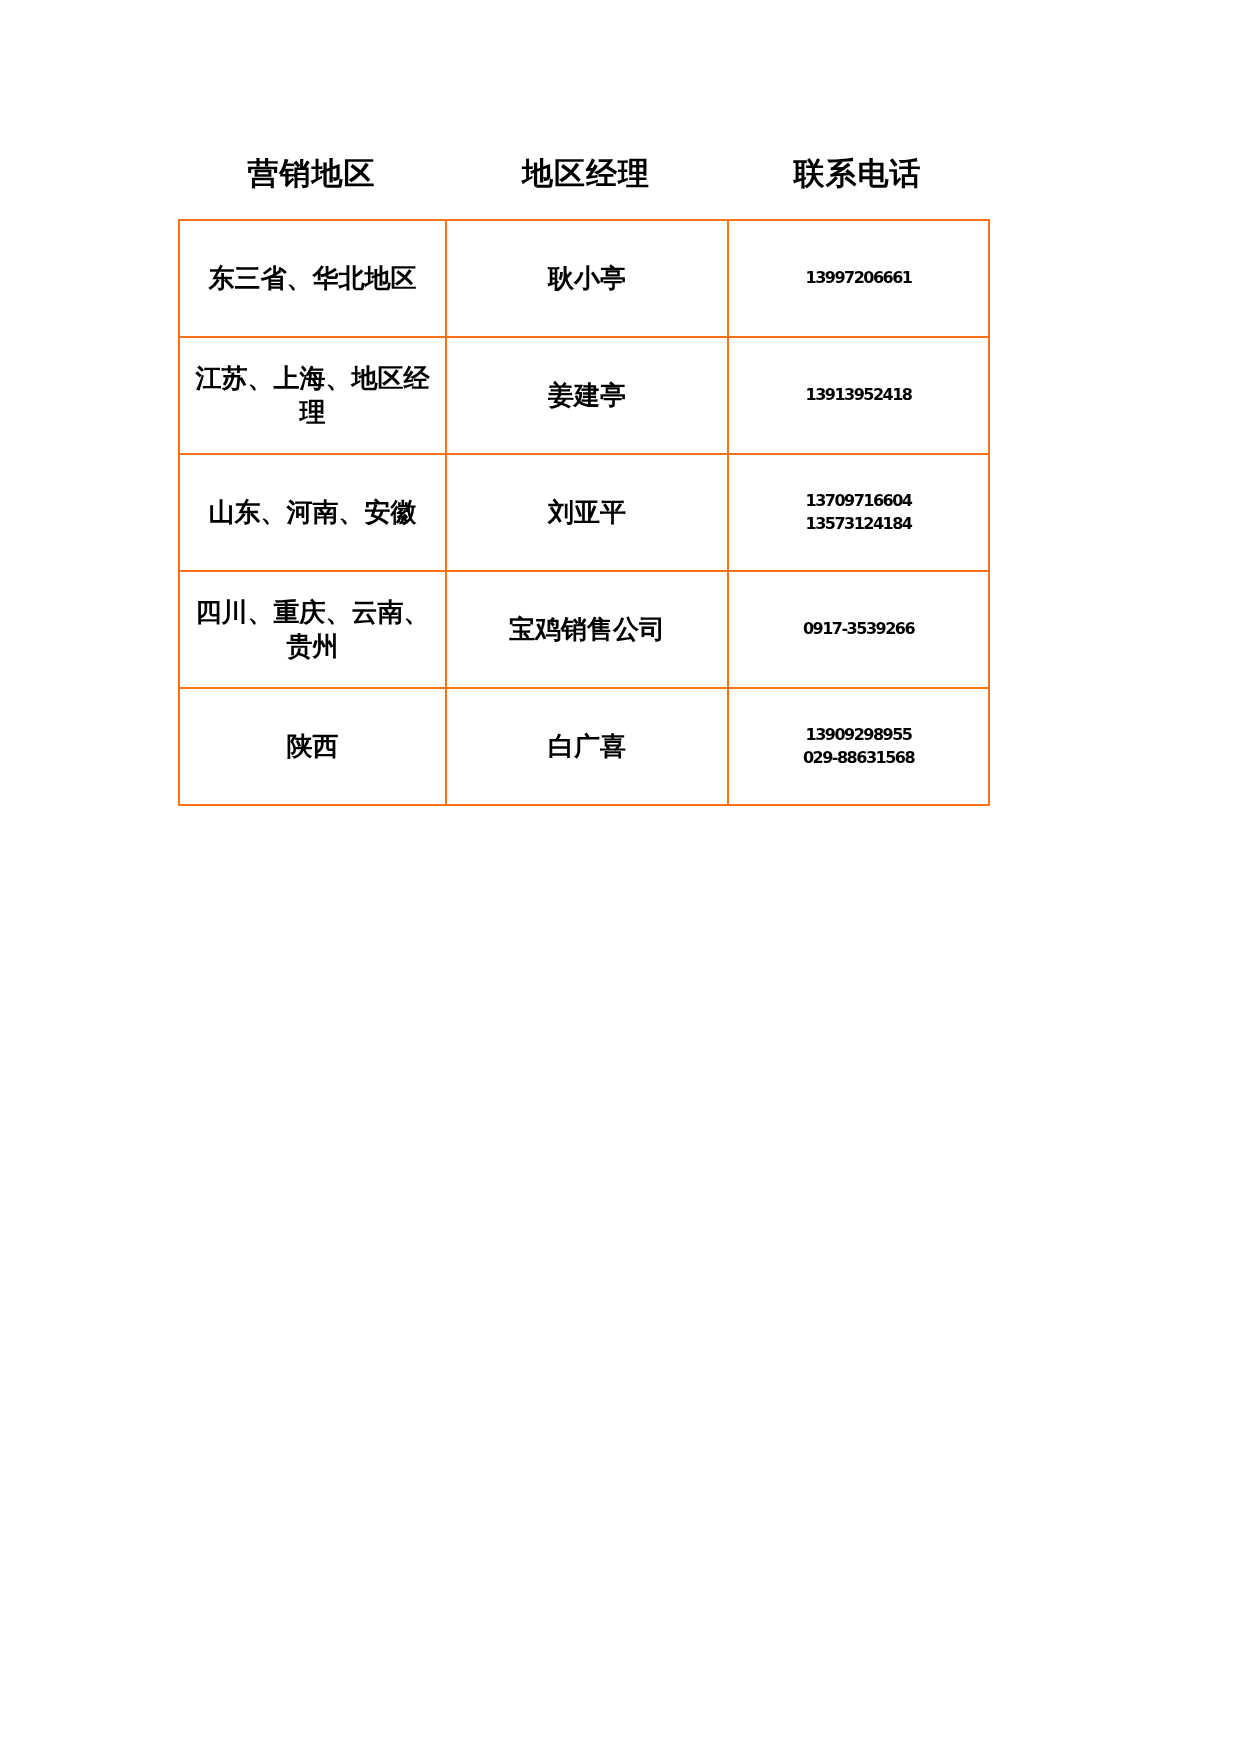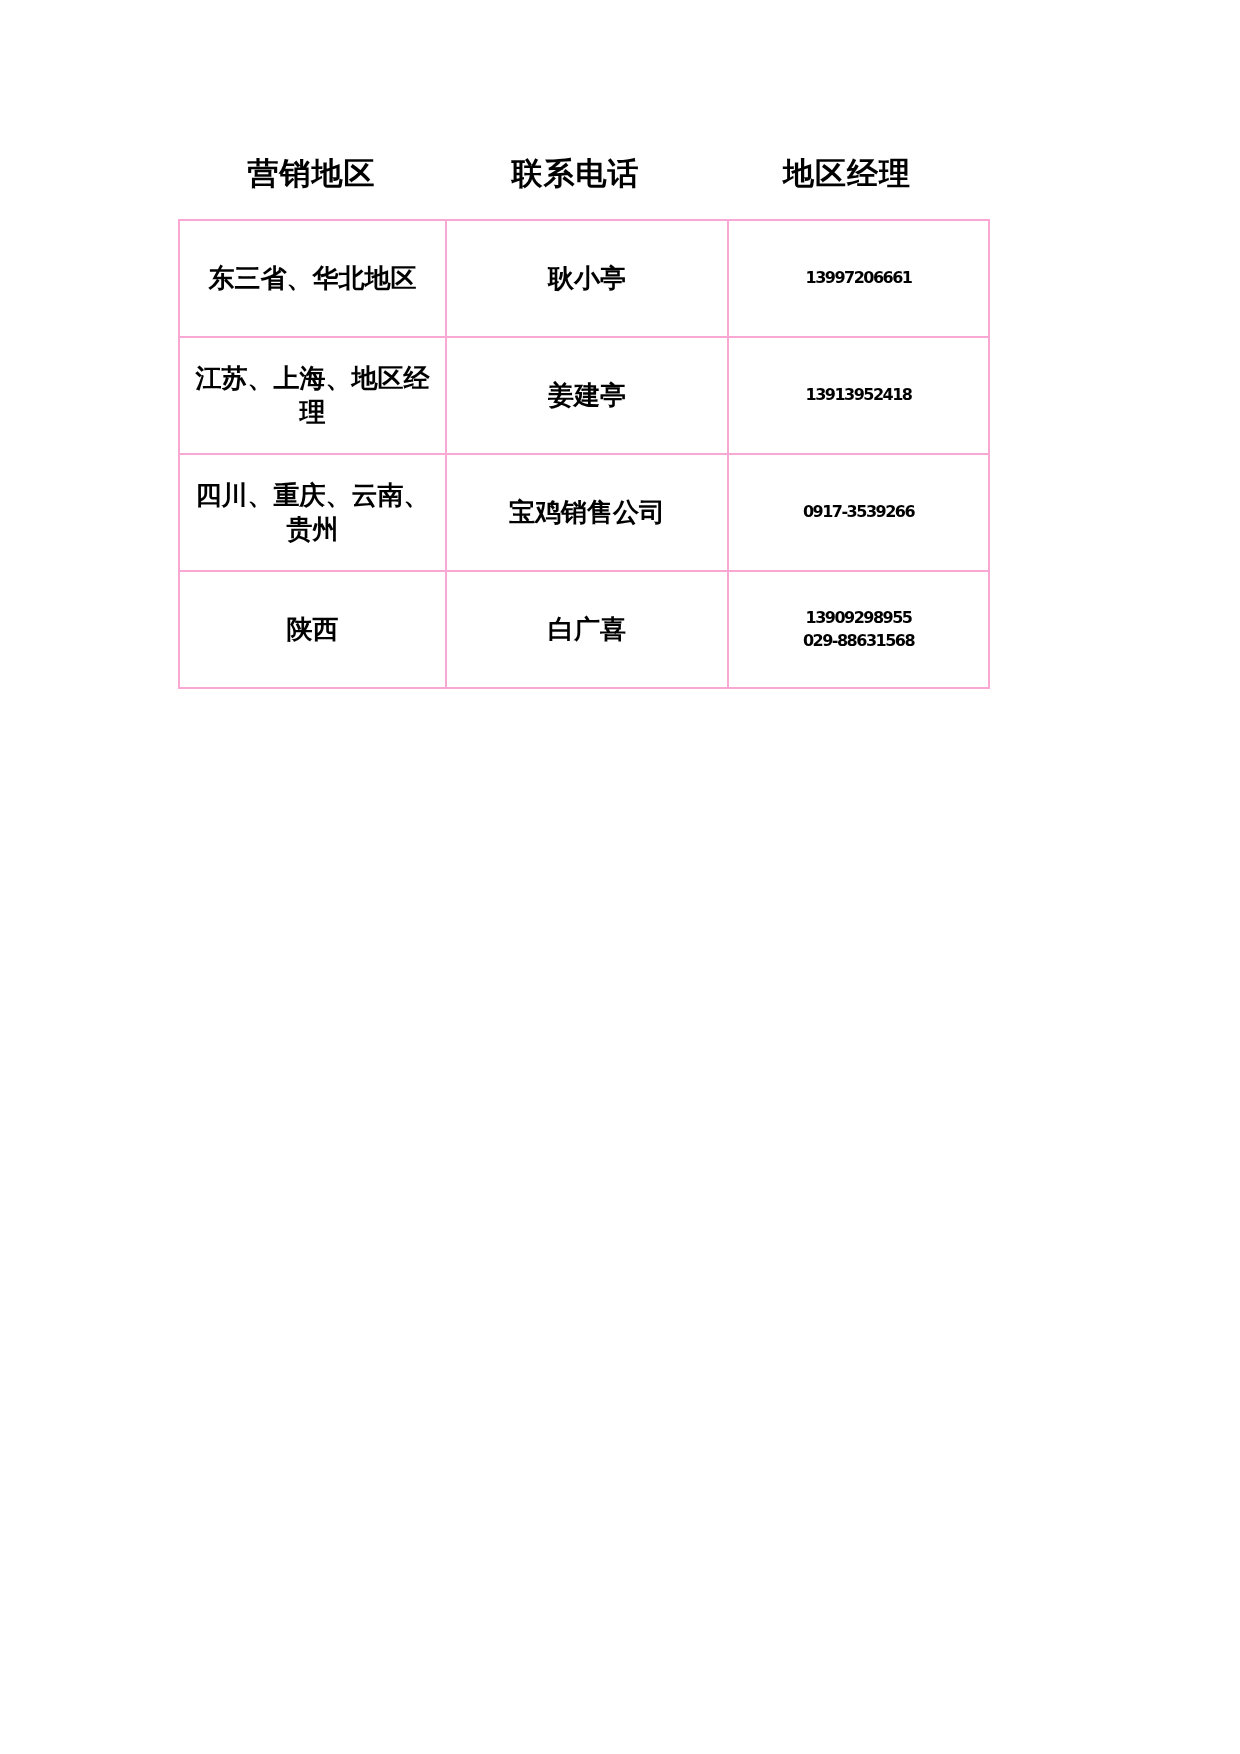--- a/index.html
+++ b/index.html
@@ -38,21 +38,21 @@
 
   
   table.contact-table {
     position: absolute;
     left: 178px;
     top: 219px;
     border-collapse: collapse;
     table-layout: fixed;
   }
   .contact-table td {
-    border: 2px solid #f9a8d4;
+    border: 2px solid #f97316;
     height: 115px;
     padding: 0 6px;
     text-align: center;
     vertical-align: middle;
     white-space: pre-line;
   }
   .contact-table td.region,
   .contact-table td.manager {
     font-family: "Liberation Serif", "DejaVu Serif", serif;
     font-size: 26px;
@@ -67,42 +67,48 @@
     line-height: 1.4;
   }
 </style>
 </head>
 <body>
 
 <div class="page">
 
   <div class="col-headers">
     <div class="col-header c1">营销地区</div>
+    <div class="col-header c2">地区经理</div>
     <div class="col-header c3">联系电话</div>
-    <div class="col-header c2">地区经理</div>
   </div>
 
   <table class="contact-table">
     <colgroup>
       <col style="width:267px">
       <col style="width:282px">
       <col style="width:261px">
     </colgroup>
     <tbody>
       <tr>
         <td class="region">东三省、华北地区</td>
         <td class="manager">耿小亭</td>
         <td class="phone">13997206661</td>
       </tr>
       <tr>
         <td class="region">江苏、上海、地区经理</td>
         <td class="manager">姜建亭</td>
         <td class="phone">13913952418</td>
       </tr>
       <tr>
+        <td class="region">山东、河南、安徽</td>
+        <td class="manager">刘亚平</td>
+        <td class="phone">13709716604
+13573124184</td>
+      </tr>
+      <tr>
         <td class="region">四川、重庆、云南、
 贵州</td>
         <td class="manager">宝鸡销售公司</td>
         <td class="phone">0917-3539266</td>
       </tr>
       <tr>
         <td class="region">陕西</td>
         <td class="manager">白广喜</td>
         <td class="phone">13909298955
 029-88631568</td>

